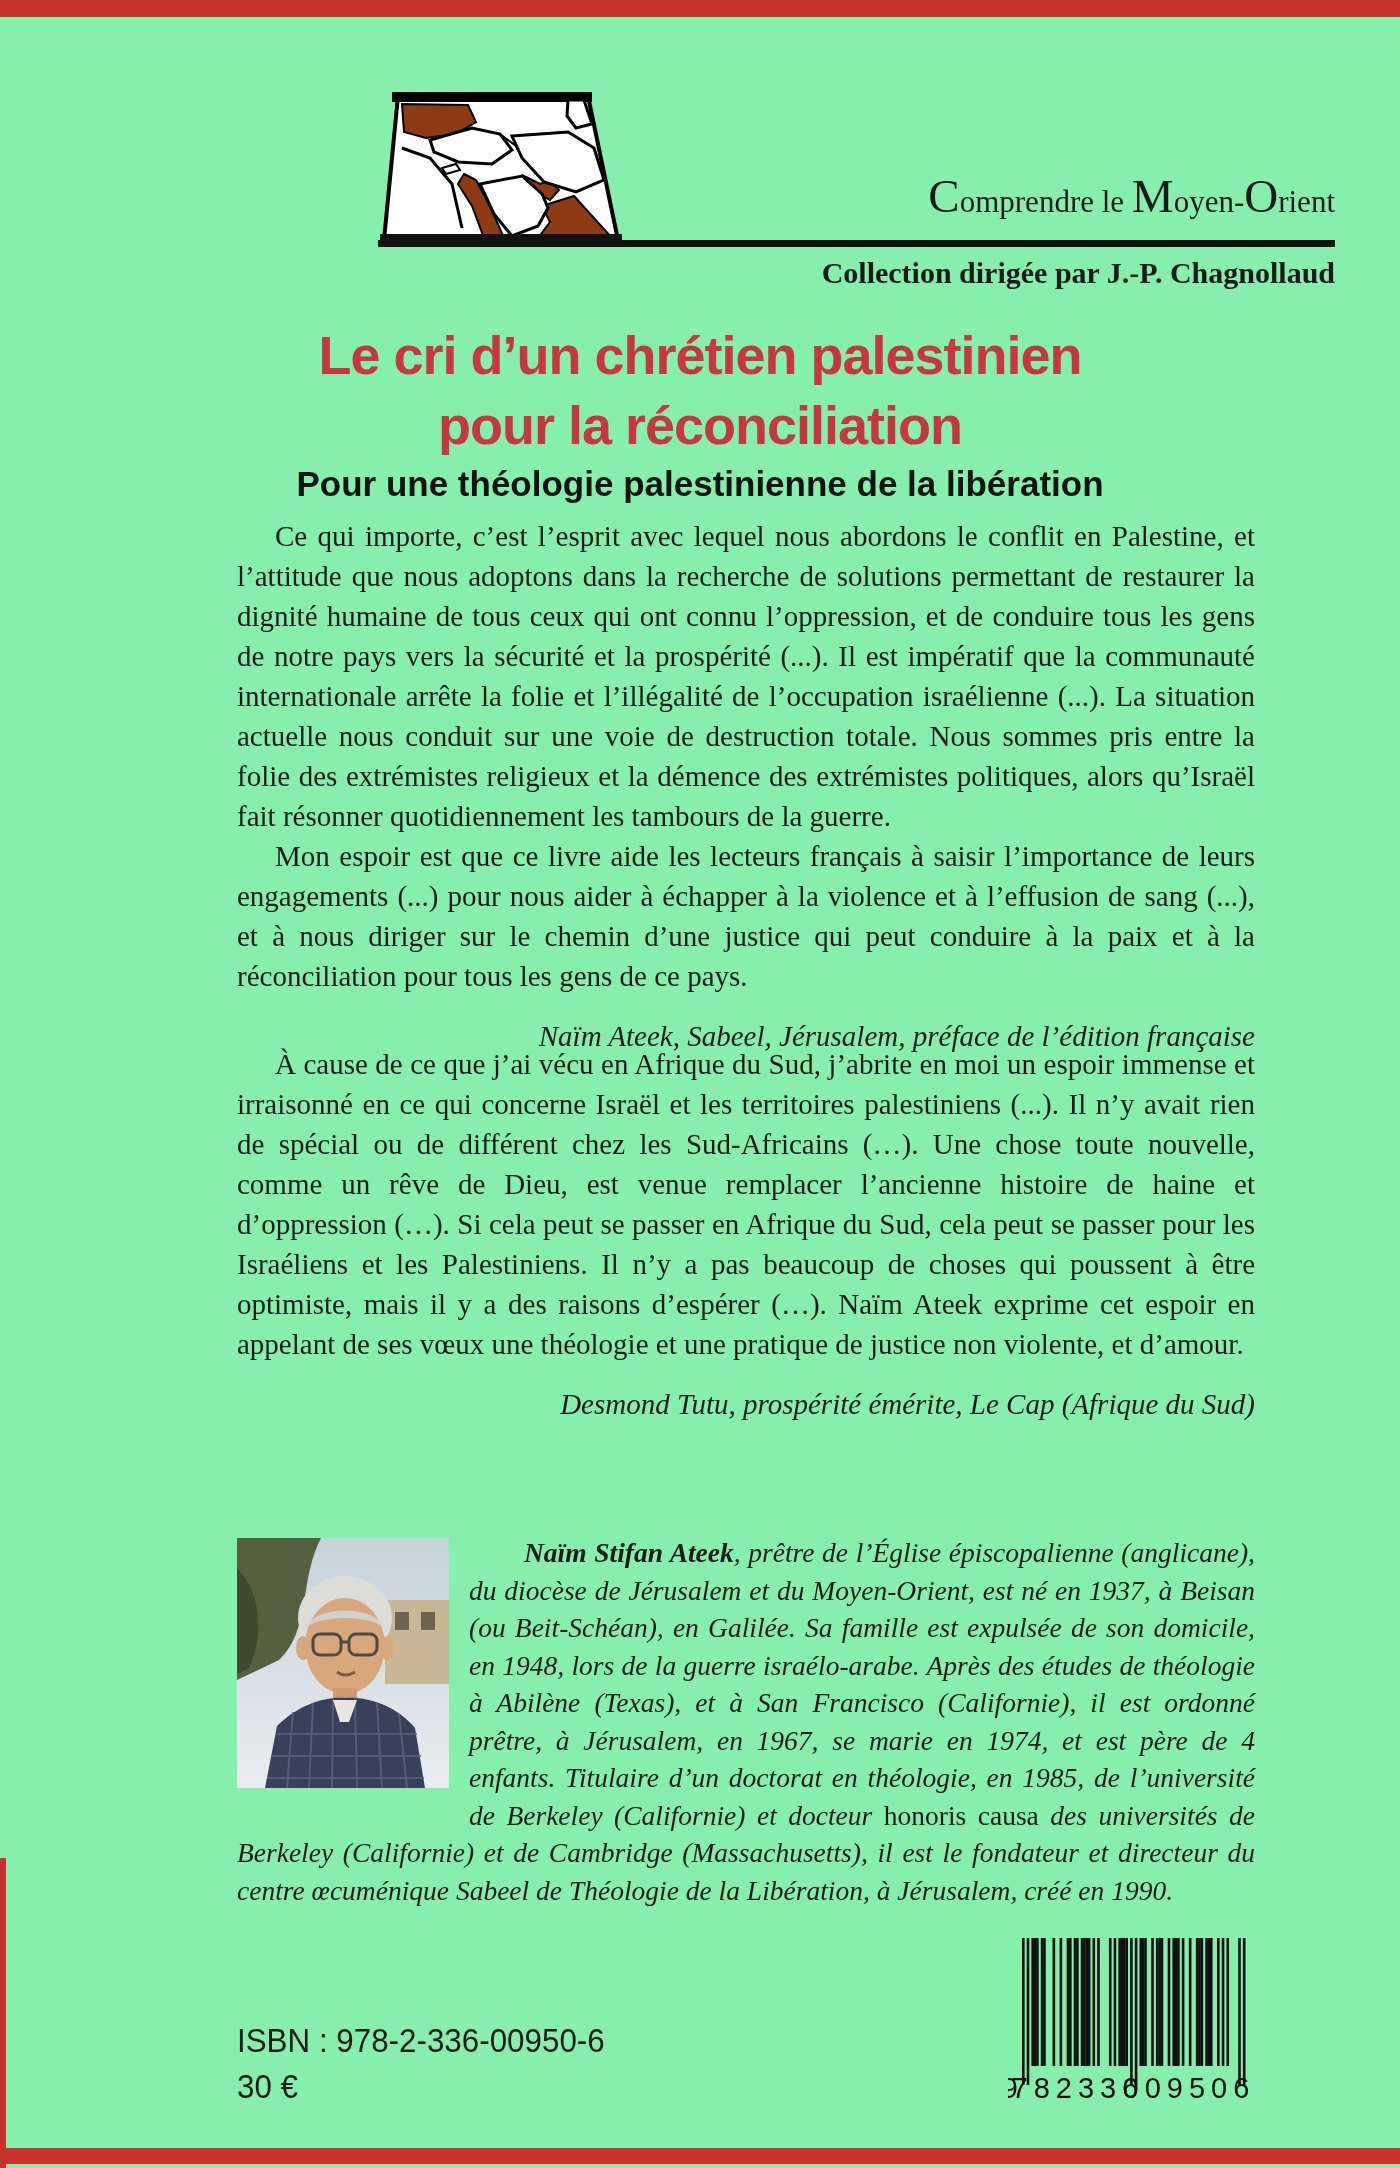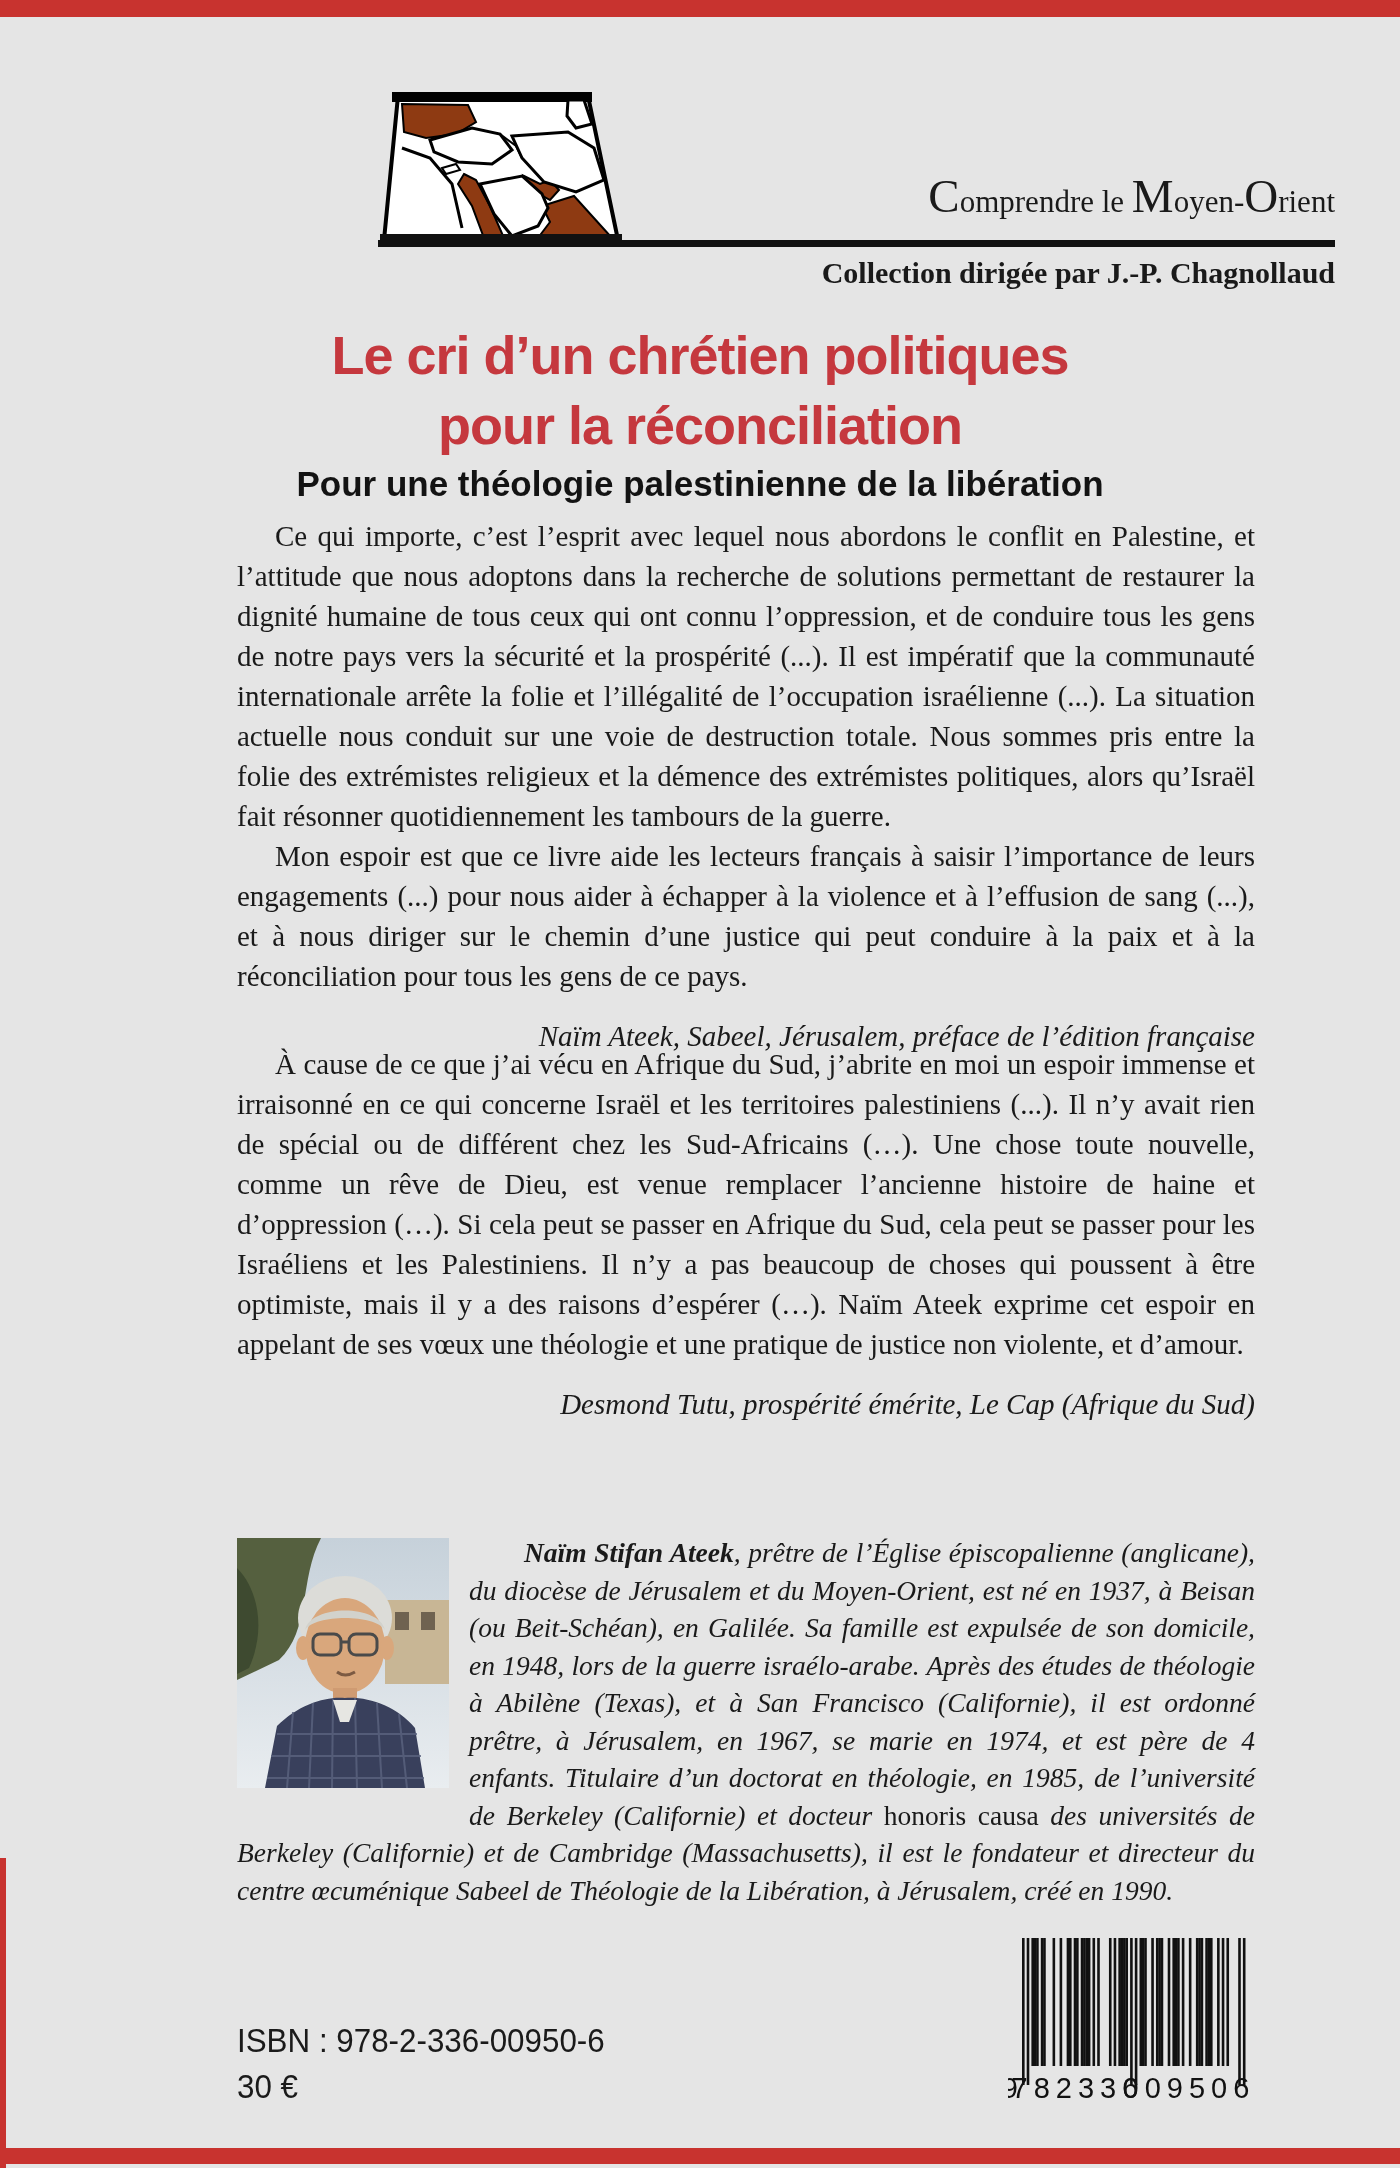--- a/index.html
+++ b/index.html
@@ -1,16 +1,16 @@
 <!DOCTYPE html>
 <html><head>
 <meta charset="utf-8">
 <style>
   html,body{margin:0;padding:0;background:#ffffff;}
-  #page{position:relative;width:1400px;height:2168px;background:#e5e5e5;overflow:hidden;
+  #page{position:relative;width:1400px;height:2168px;background:#86efac;overflow:hidden;
         font-family:"Liberation Serif",serif;color:#1a1a1a;}
 
   
   .bar-top{position:absolute;left:0;top:0;width:1400px;height:17px;background:#c8332f;}
   .bar-bottom{position:absolute;left:0;top:2148px;width:1400px;height:16px;background:#c8332f;}
   .bar-left{position:absolute;left:0;top:1858px;width:6px;height:310px;background:#c8332f;}
 
   
   .logo{position:absolute;left:372px;top:88px;width:258px;height:160px;}
   .header-rule{position:absolute;left:378px;top:240px;width:957px;height:7px;background:#121212;}
@@ -77,21 +77,21 @@
     <rect x="8" y="146" width="242" height="8" fill="#111111"></rect>
   </svg>
 
   <div class="header-rule"></div>
 
   <div class="collection-name"><span class="seg-big">C</span><span class="seg-small">omprendre le </span><span class="seg-big">M</span><span class="seg-small">oyen-</span><span class="seg-big">O</span><span class="seg-small">rient</span></div>
 
   <div class="collection-director">Collection dirigée par J.-P. Chagnollaud</div>
 
   <div class="title">
-    <div>Le cri d’un chrétien politiques</div>
+    <div>Le cri d’un chrétien palestinien</div>
     <div>pour la réconciliation</div>
   </div>
   <div class="subtitle">Pour une théologie palestinienne de la libération</div>
 
   <div class="quote" id="quote1">
     <p>Ce qui importe, c’est l’esprit avec lequel nous abordons le conflit en Palestine, et l’attitude que nous adoptons dans la recherche de solutions permettant de restaurer la dignité humaine de tous ceux qui ont connu l’oppression, et de conduire tous les gens de notre pays vers la sécurité et la prospérité (...). Il est impératif que la communauté internationale arrête la folie et l’illégalité de l’occupation israélienne (...). La situation actuelle nous conduit sur une voie de destruction totale. Nous sommes pris entre la folie des extrémistes religieux et la démence des extrémistes politiques, alors qu’Israël fait résonner quotidiennement les tambours de la guerre.</p>
     <p>Mon espoir est que ce livre aide les lecteurs français à saisir l’importance de leurs engagements (...) pour nous aider à échapper à la violence et à l’effusion de sang (...), et à nous diriger sur le chemin d’une justice qui peut conduire à la paix et à la réconciliation pour tous les gens de ce pays.</p>
     <div class="attr">Naïm Ateek, Sabeel, Jérusalem, préface de l’édition française</div>
   </div>
 

